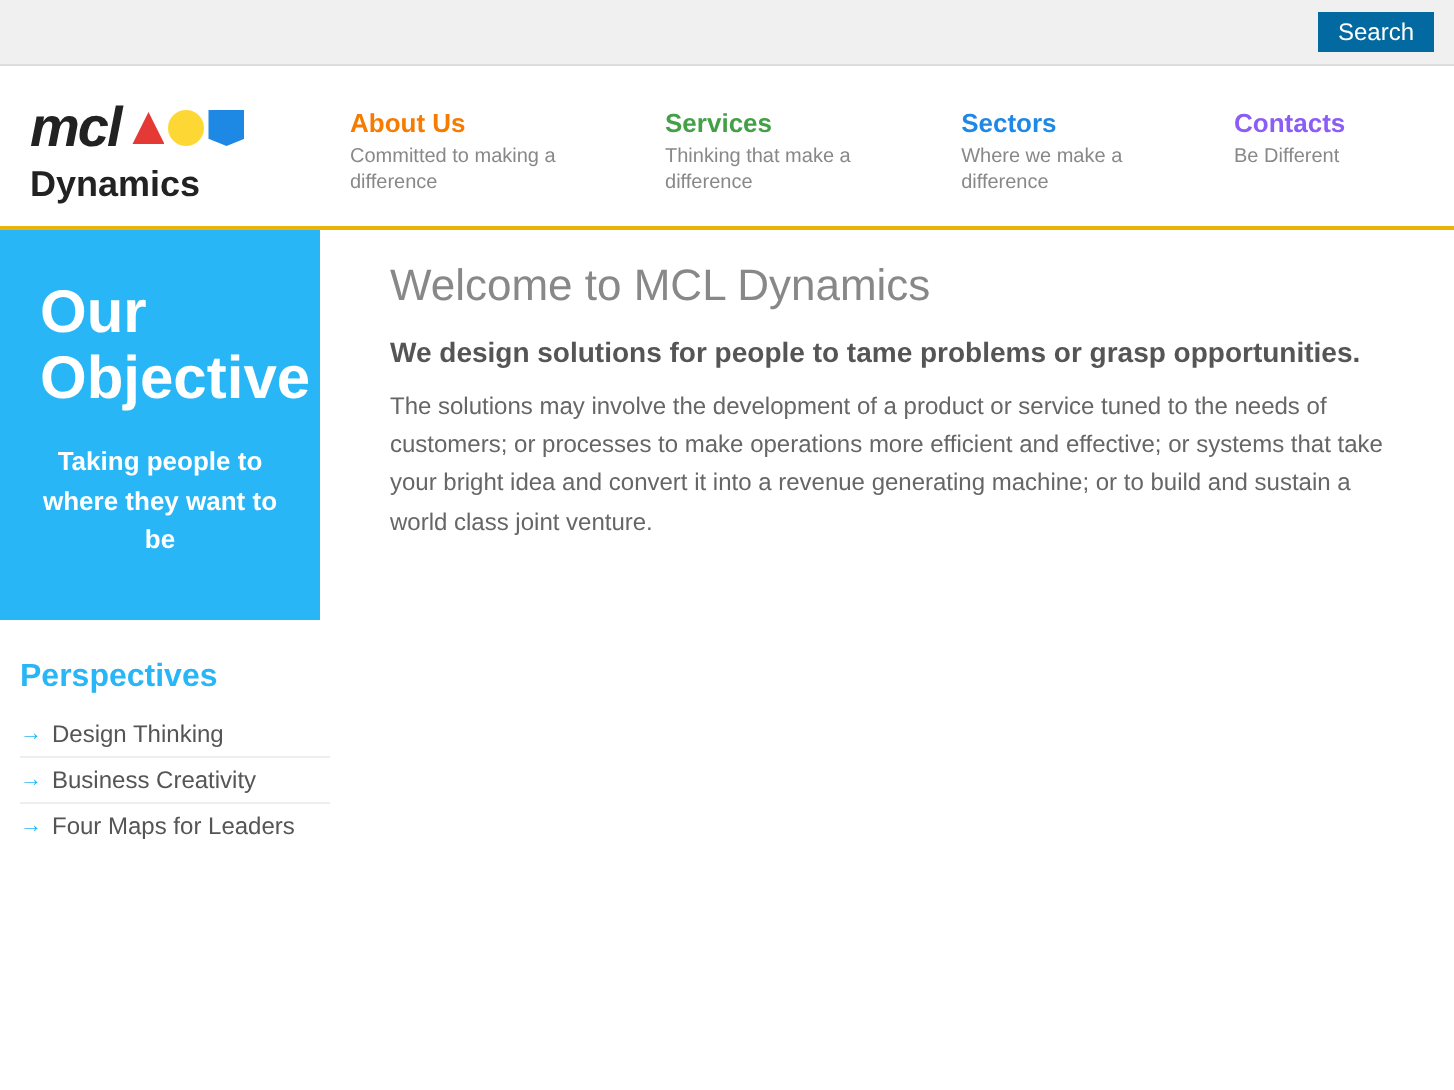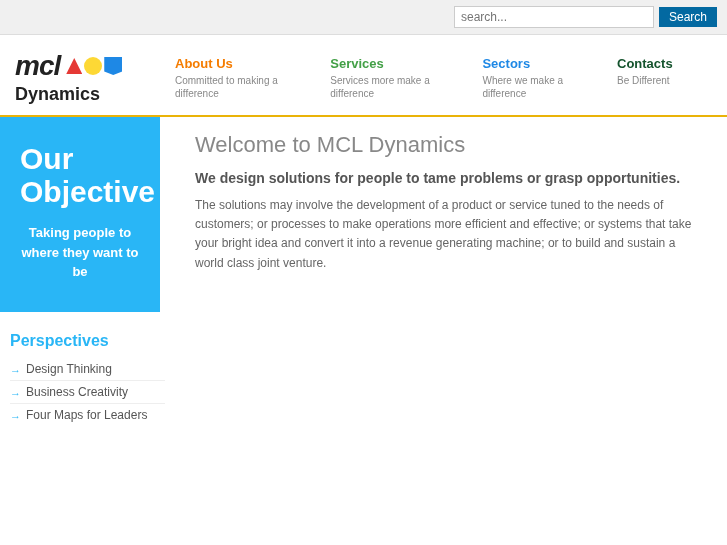--- a/index.html
+++ b/index.html
@@ -95,21 +95,21 @@
     }
     .nav-item .nav-desc {
       font-size: 10px;
       color: #888;
       line-height: 1.3;
     }
     .nav-about .nav-title { color: #f57c00; }
     .nav-services .nav-title { color: #43a047; }
     .nav-sectors .nav-title { color: #1e88e5; }
     .nav-resources .nav-title { color: #e91e8c; }
-    .nav-contacts .nav-title { color: #14532d; }
+    .nav-contacts .nav-title { color: #8b5cf6; }
 
     
     .main-layout {
       display: flex;
     }
 
     
     .sidebar {
       width: 175px;
       flex-shrink: 0;
@@ -184,21 +184,20 @@
     .welcome-body {
       font-size: 12px;
       color: #666;
       line-height: 1.6;
     }
   </style>
 </head>
 <body>
 
 <div class="top-bar">
-  <input type="text" placeholder="search..." style="">
   <button>Search</button>
 </div>
 
 <div class="header">
   <div class="logo-area">
     <div class="logo-mcl">
       <span class="mcl-text">mcl</span>
       <div class="logo-shapes">
         <div class="shape-red"></div>
         <div class="shape-yellow"></div>
@@ -209,21 +208,21 @@
   </div>
   <div class="header-right">
     <nav class="nav-menu">
 
     <div class="nav-item nav-about">
           <a class="nav-title">About Us</a>
           <div class="nav-desc">Committed to making a difference</div>
         </div>
         <div class="nav-item nav-services">
           <a class="nav-title">Services</a>
-          <div class="nav-desc">Services more make a difference</div>
+          <div class="nav-desc">Thinking that make a difference</div>
         </div>
         <div class="nav-item nav-sectors">
           <a class="nav-title">Sectors</a>
           <div class="nav-desc">Where we make a difference</div>
         </div>
         <div class="nav-item nav-contacts">
           <a class="nav-title">Contacts</a>
           <div class="nav-desc">Be Different</div>
         </div>
       </nav>

